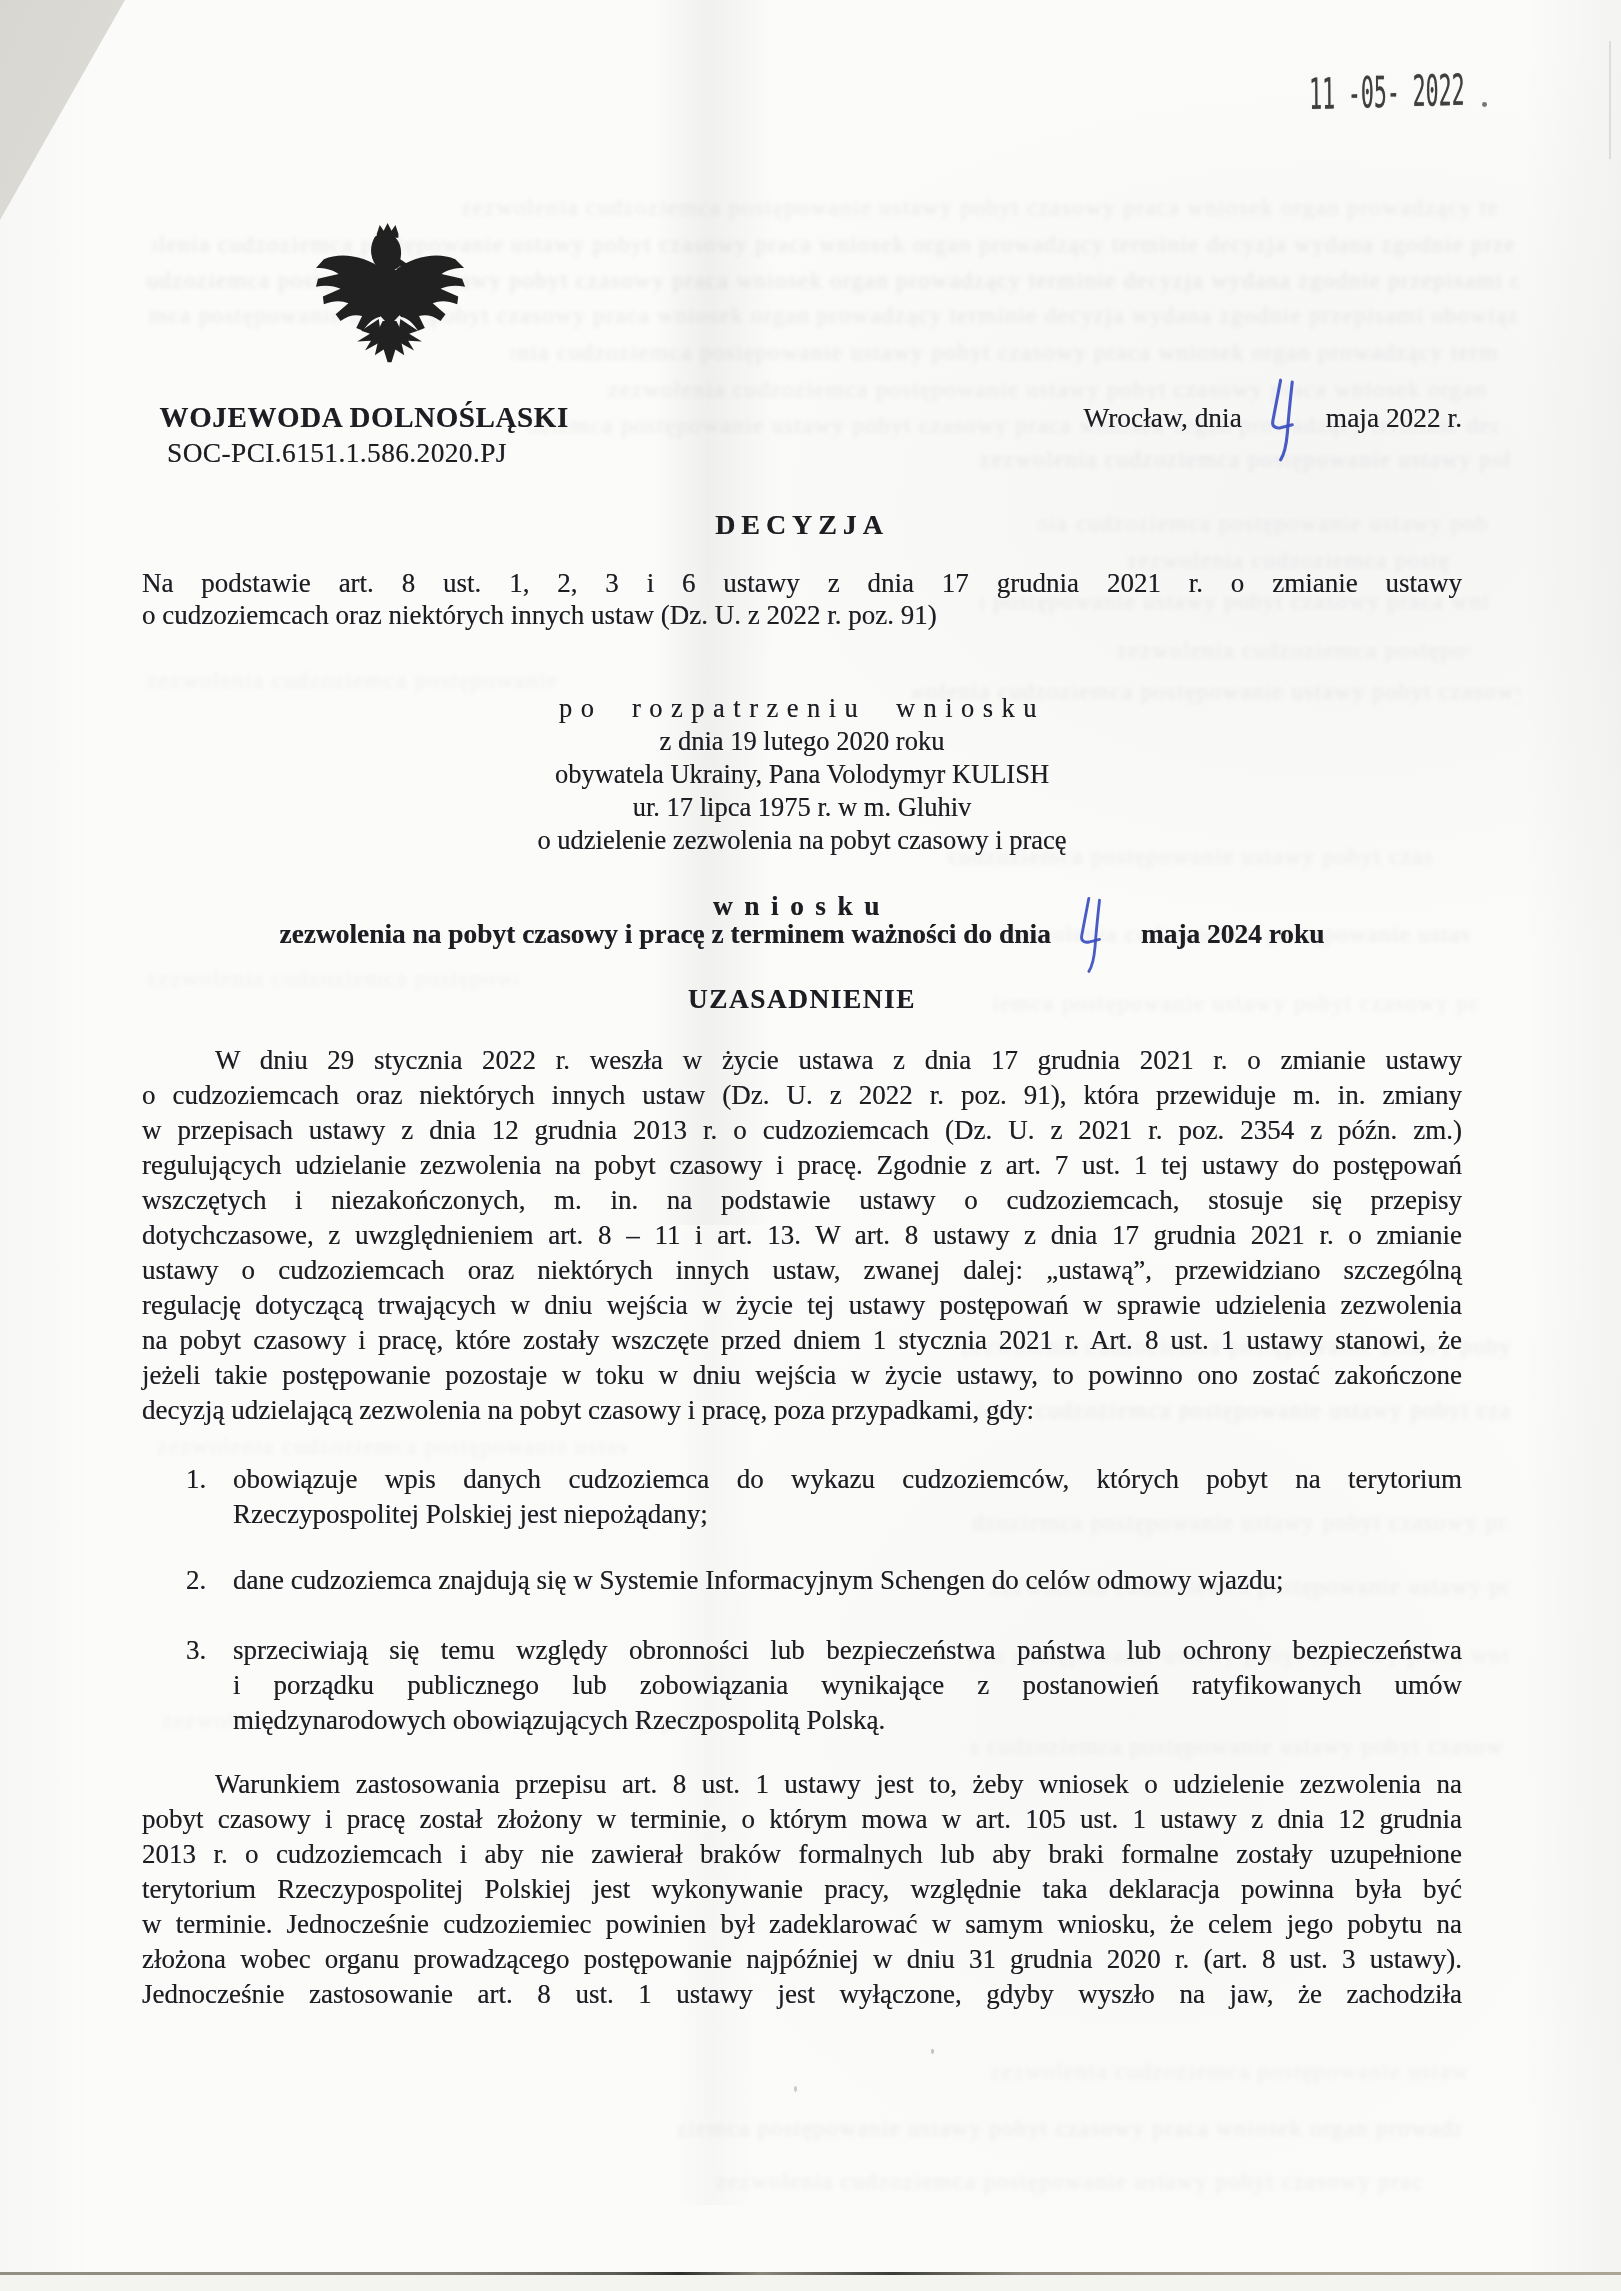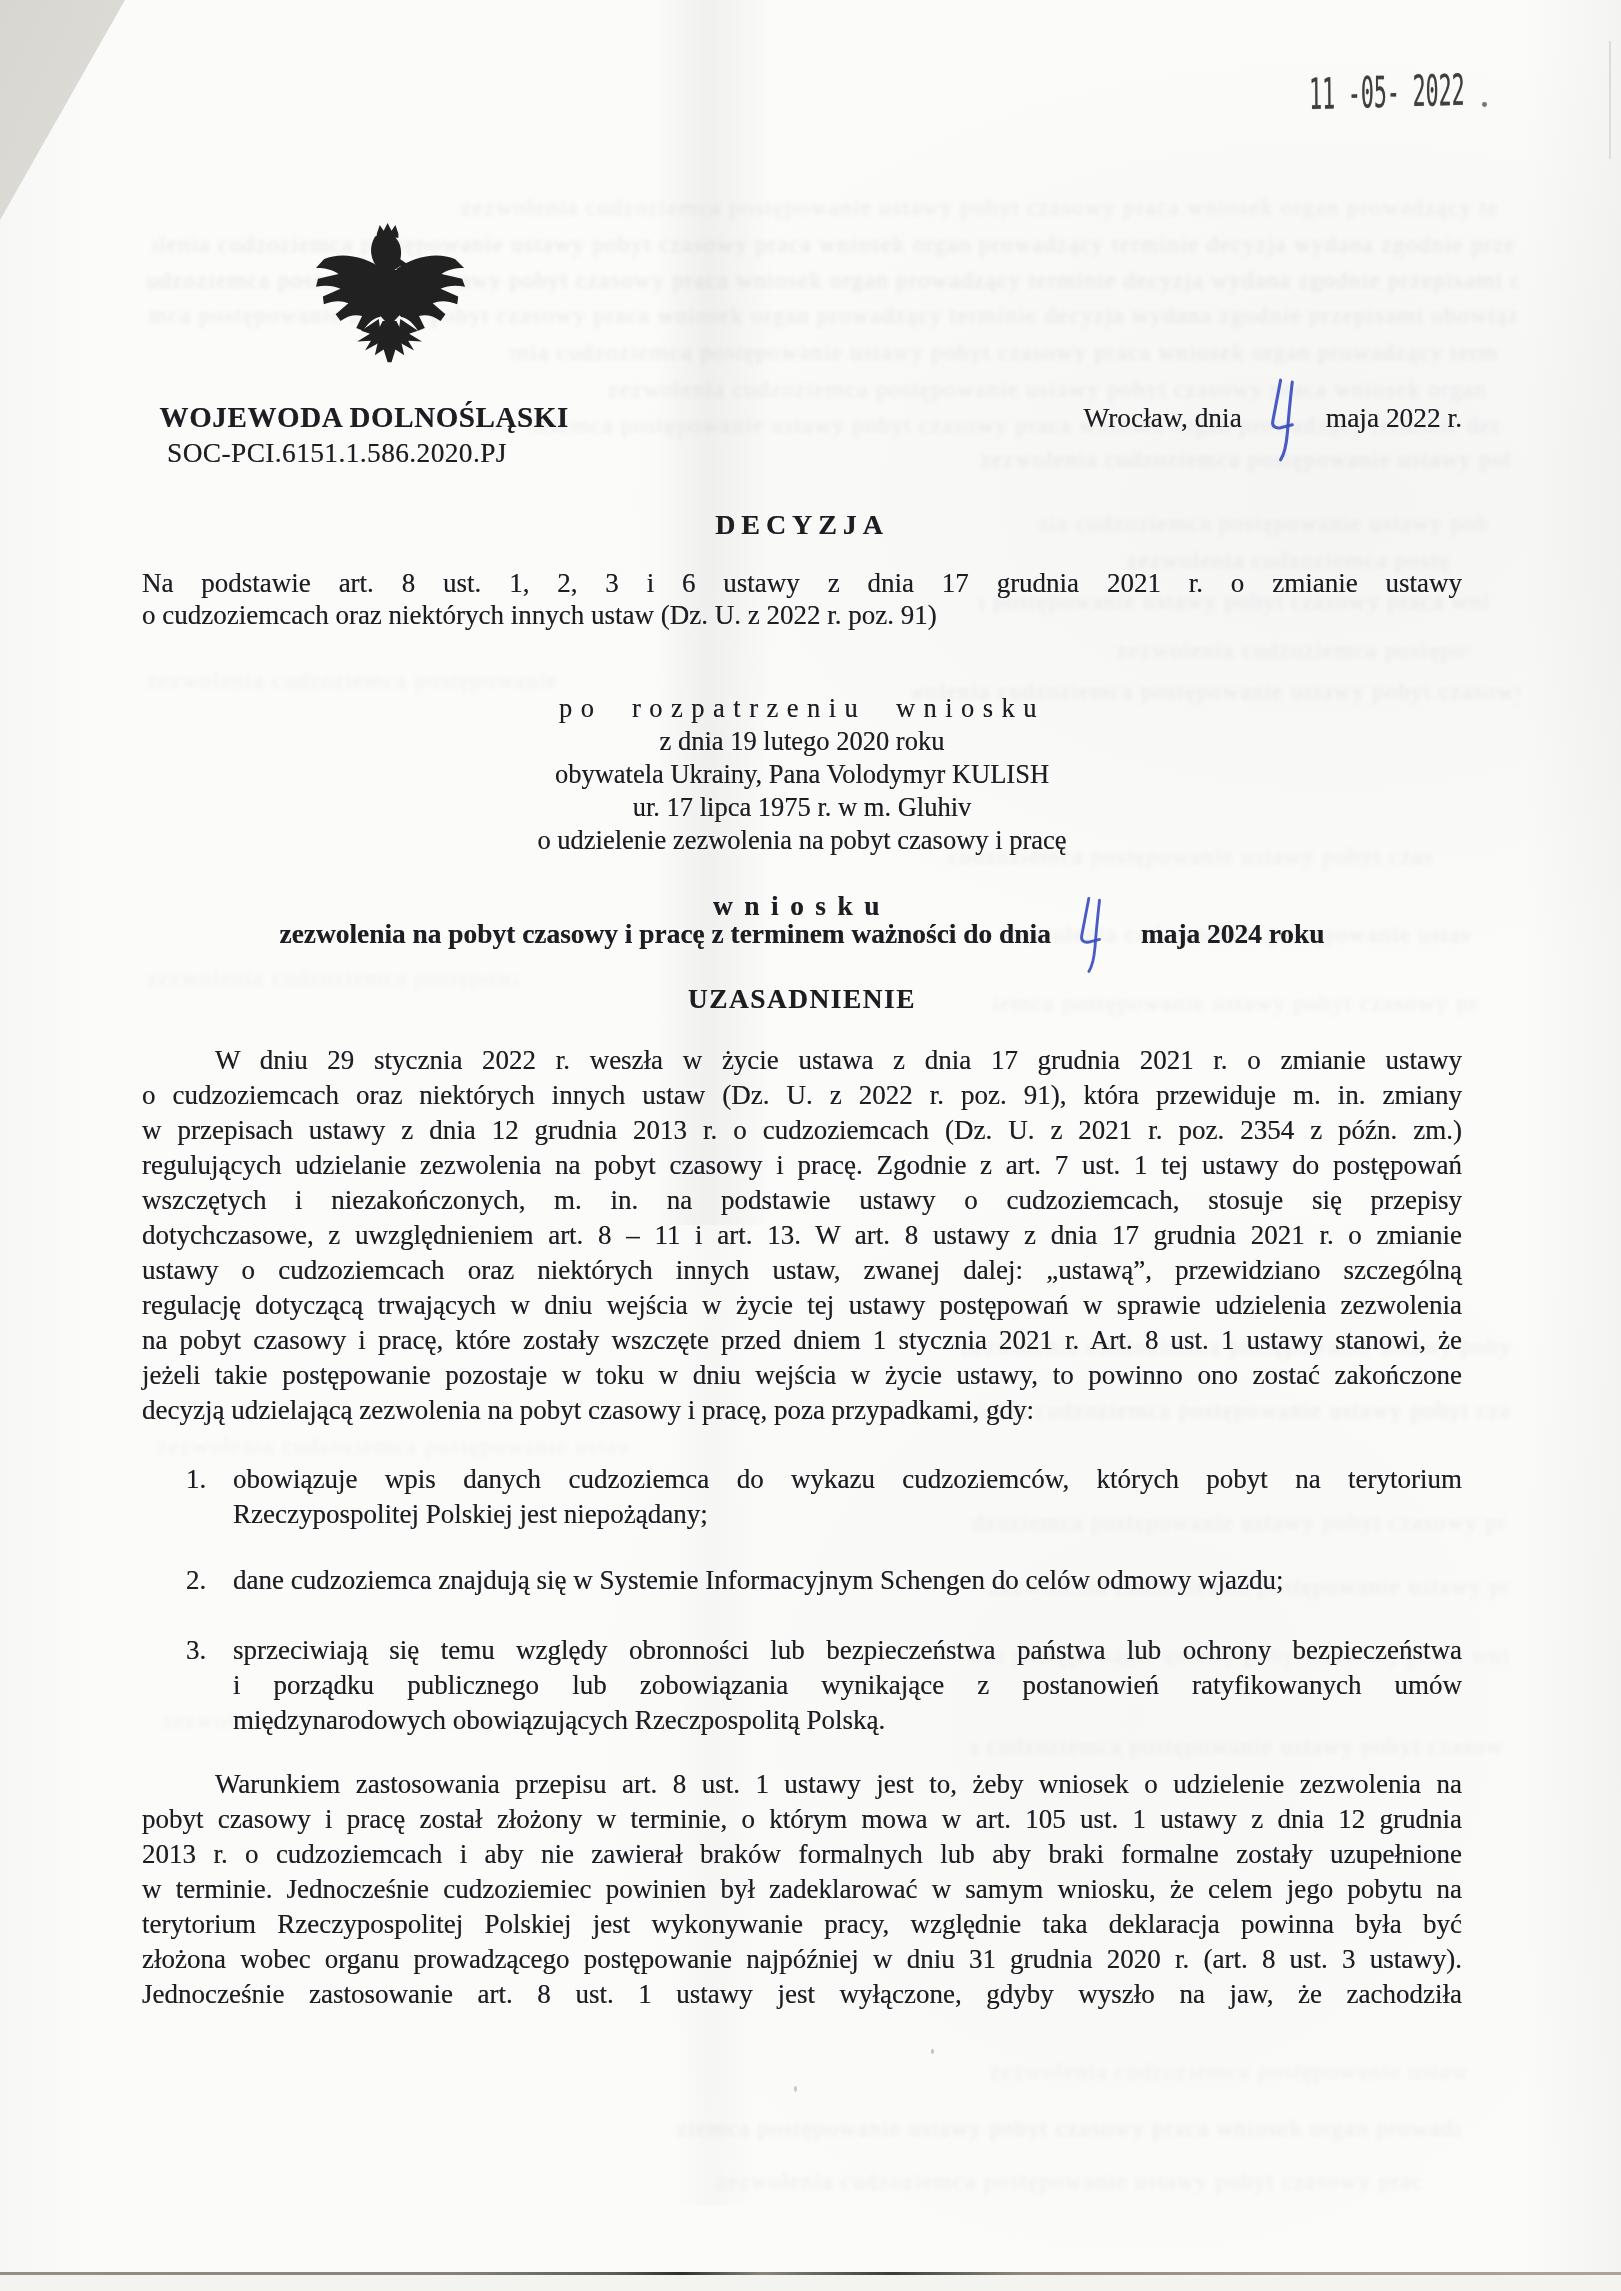--- a/index.html
+++ b/index.html
@@ -202,22 +202,22 @@
       <div class="tline">sprzeciwiają się temu względy obronności lub bezpieczeństwa państwa lub ochrony bezpieczeństwa</div>
       <div class="tline">i porządku publicznego lub zobowiązania wynikające z postanowień ratyfikowanych umów</div>
       <div class="tline left-last">międzynarodowych obowiązujących Rzeczpospolitą Polską.</div>
     </div>
 </div>
 
 <div class="block para2 ink">
     <div class="tline indent-first">Warunkiem zastosowania przepisu art. 8 ust. 1 ustawy jest to, żeby wniosek o udzielenie zezwolenia na</div>
     <div class="tline">pobyt czasowy i pracę został złożony w terminie, o którym mowa w art. 105 ust. 1 ustawy z dnia 12 grudnia</div>
     <div class="tline">2013 r. o cudzoziemcach i aby nie zawierał braków formalnych lub aby braki formalne zostały uzupełnione</div>
+    <div class="tline">terytorium Rzeczypospolitej Polskiej jest wykonywanie pracy, względnie taka deklaracja powinna była być</div>
     <div class="tline">w terminie. Jednocześnie cudzoziemiec powinien był zadeklarować w samym wniosku, że celem jego pobytu na</div>
-    <div class="tline">terytorium Rzeczypospolitej Polskiej jest wykonywanie pracy, względnie taka deklaracja powinna była być</div>
     <div class="tline">złożona wobec organu prowadzącego postępowanie najpóźniej w dniu 31 grudnia 2020 r. (art. 8 ust. 3 ustawy).</div>
     <div class="tline">Jednocześnie zastosowanie art. 8 ust. 1 ustawy jest wyłączone, gdyby wyszło na jaw, że zachodziła</div>
   </div>
 
 <div class="speck" style="left:931px;top:2049px;width:2.9px;height:4.9px;opacity:.5"></div>
 <div class="speck" style="left:794px;top:2086px;width:2.9px;height:5.9px;opacity:.45"></div>
 
 <div class="bottom-edge"></div>
 <div class="bottom-under"></div>
 

